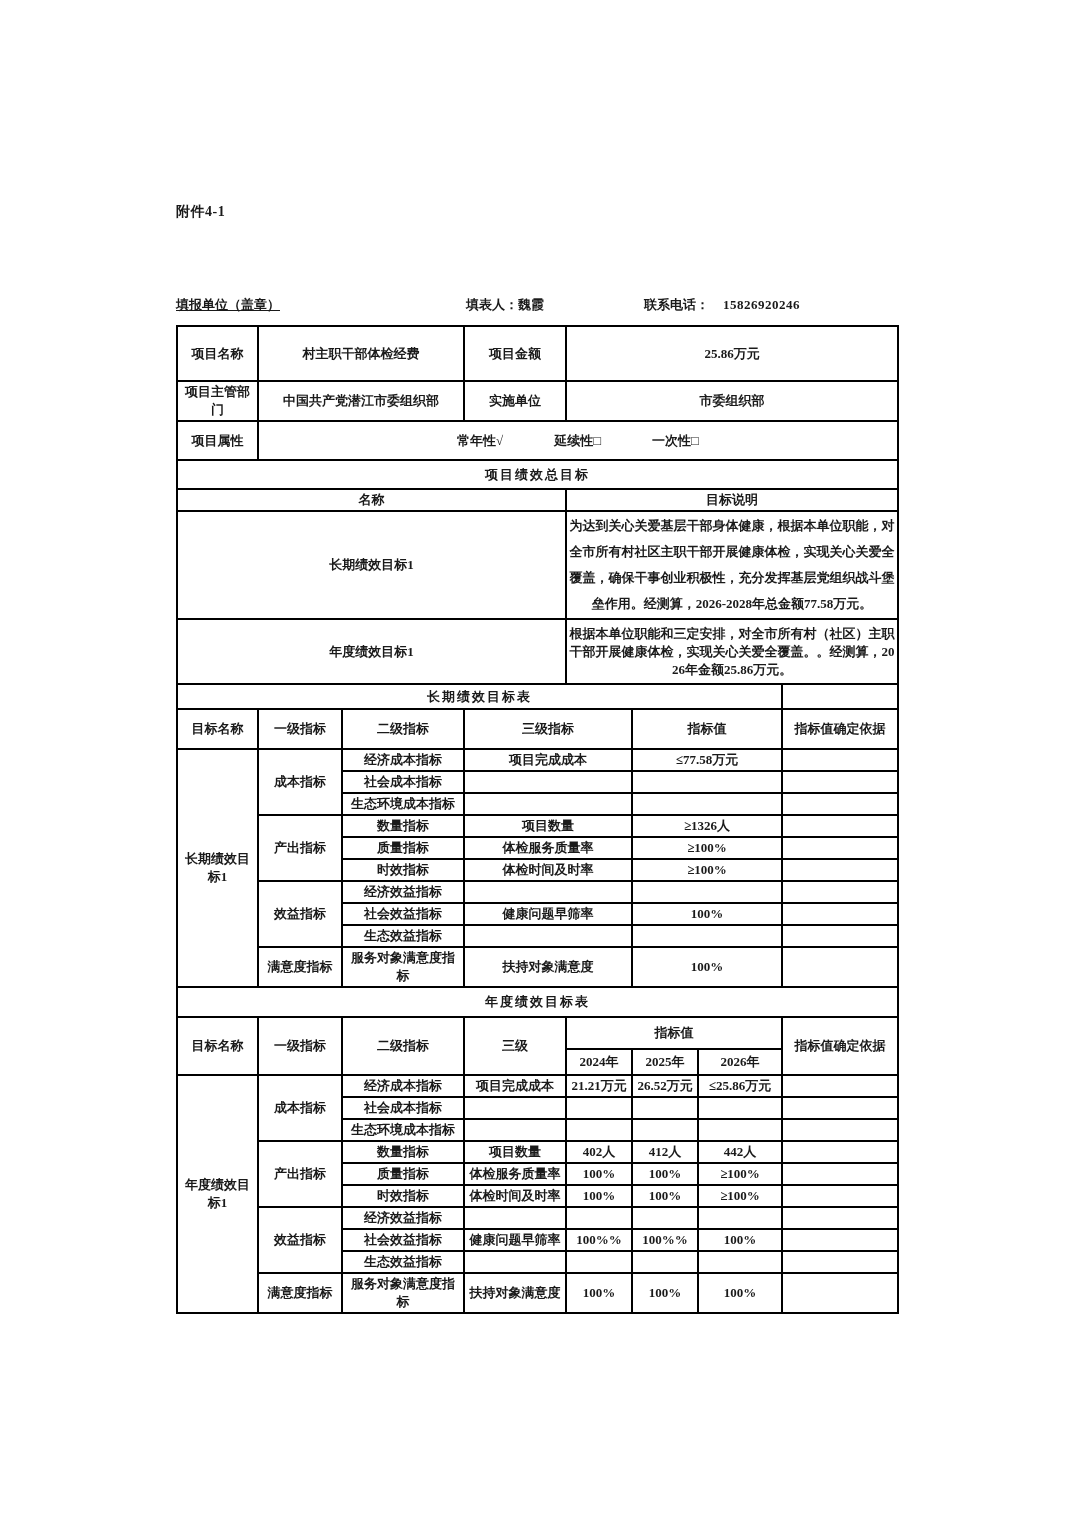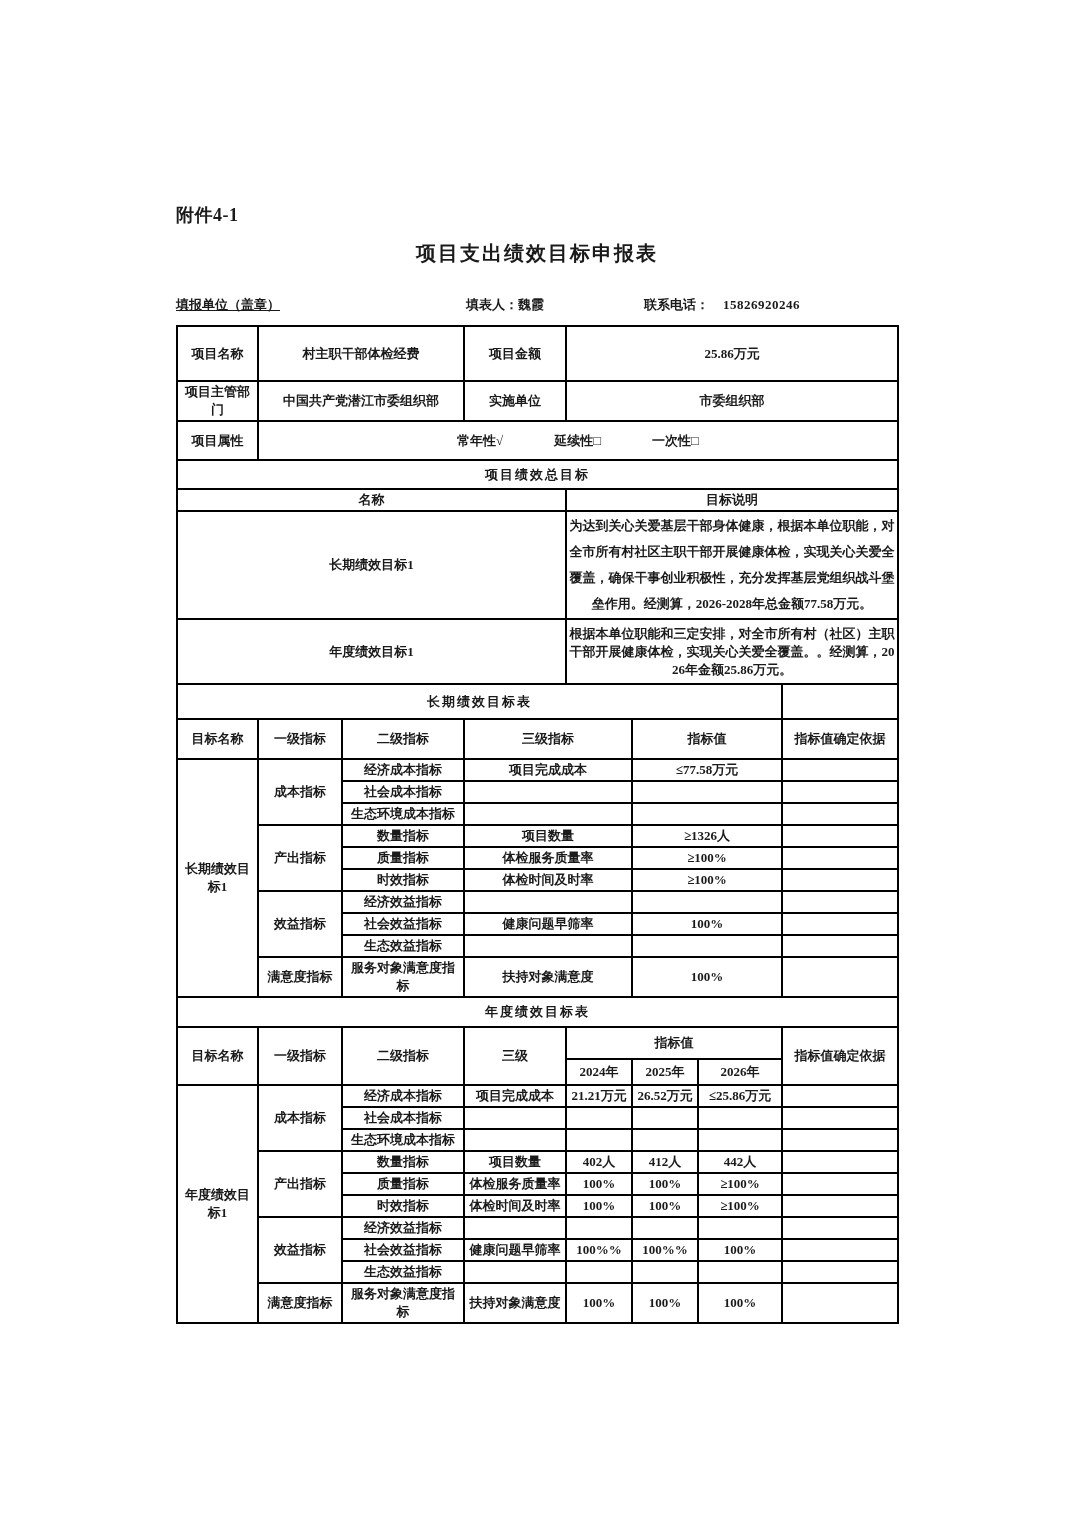--- a/index.html
+++ b/index.html
@@ -8,21 +8,21 @@
     position:relative;
     width:1074px; height:1520px;
     background:#ffffff;
     font-family:"Liberation Serif", serif;
     color:#1a1a1a;
     font-weight:bold;
     overflow:hidden;
   }
   .attachment {
     position:absolute; left:176px; top:203px;
-    font-size:18px; letter-spacing:0.5px;
+    font-size:14px; letter-spacing:0.5px;
   }
   .form-title {
     position:absolute; left:0; top:240px; width:1074px;
     text-align:center; font-size:20px; letter-spacing:2px;
   }
   .meta { position:absolute; top:296px; font-size:13px; white-space:nowrap; }
   .meta-unit   { left:176px;text-decoration:underline; }
   .meta-person { left:466px; }
   .meta-phone  { left:644px; }
   .meta-phone .num { margin-left:14px; letter-spacing:0.5px; }
@@ -58,21 +58,20 @@
   }
   td.attr-cell { padding:0 10px; }
   .attr-wrap { display:flex; justify-content:center; gap:51px; }
 </style>
 </head>
 <body>
 
 <div class="page">
 
   <div class="attachment">附件4-1</div>
-  <div class="form-title">项目支出绩效目标申报表</div>
 
   <div class="meta meta-unit">填报单位（盖章）</div>
   <div class="meta meta-person">填表人：魏霞</div>
   <div class="meta meta-phone">
     <span>联系电话：</span><span class="num">15826920246</span>
   </div>
 
   <table class="decl">
     <colgroup>
       <col style="width:81px">
@@ -118,21 +117,21 @@
     </tr>
     <tr style="height:92px">
       <td colspan="4">长期绩效目标1</td>
       <td colspan="4" class="desc">为达到关心关爱基层干部身体健康，根据本单位职能，对全市所有村社区主职干部开展健康体检，实现关心关爱全覆盖，确保干事创业积极性，充分发挥基层党组织战斗堡垒作用。经测算，2026-2028年总金额77.58万元。</td>
     </tr>
     <tr style="height:65px">
       <td colspan="4">年度绩效目标1</td>
       <td colspan="4" class="desc-center">根据本单位职能和三定安排，对全市所有村（社区）主职干部开展健康体检，实现关心关爱全覆盖。。经测算，2026年金额25.86万元。</td>
     </tr>
 
-    <tr style="height:35px">
+    <tr style="height:25px">
       <td colspan="7" class="sec sec-lt">长期绩效目标表</td>
       <td></td>
     </tr>
     <tr style="height:40px">
       <td>目标名称</td>
       <td>一级指标</td>
       <td>二级指标</td>
       <td colspan="2">三级指标</td>
       <td colspan="2">指标值</td>
       <td>指标值确定依据</td>

